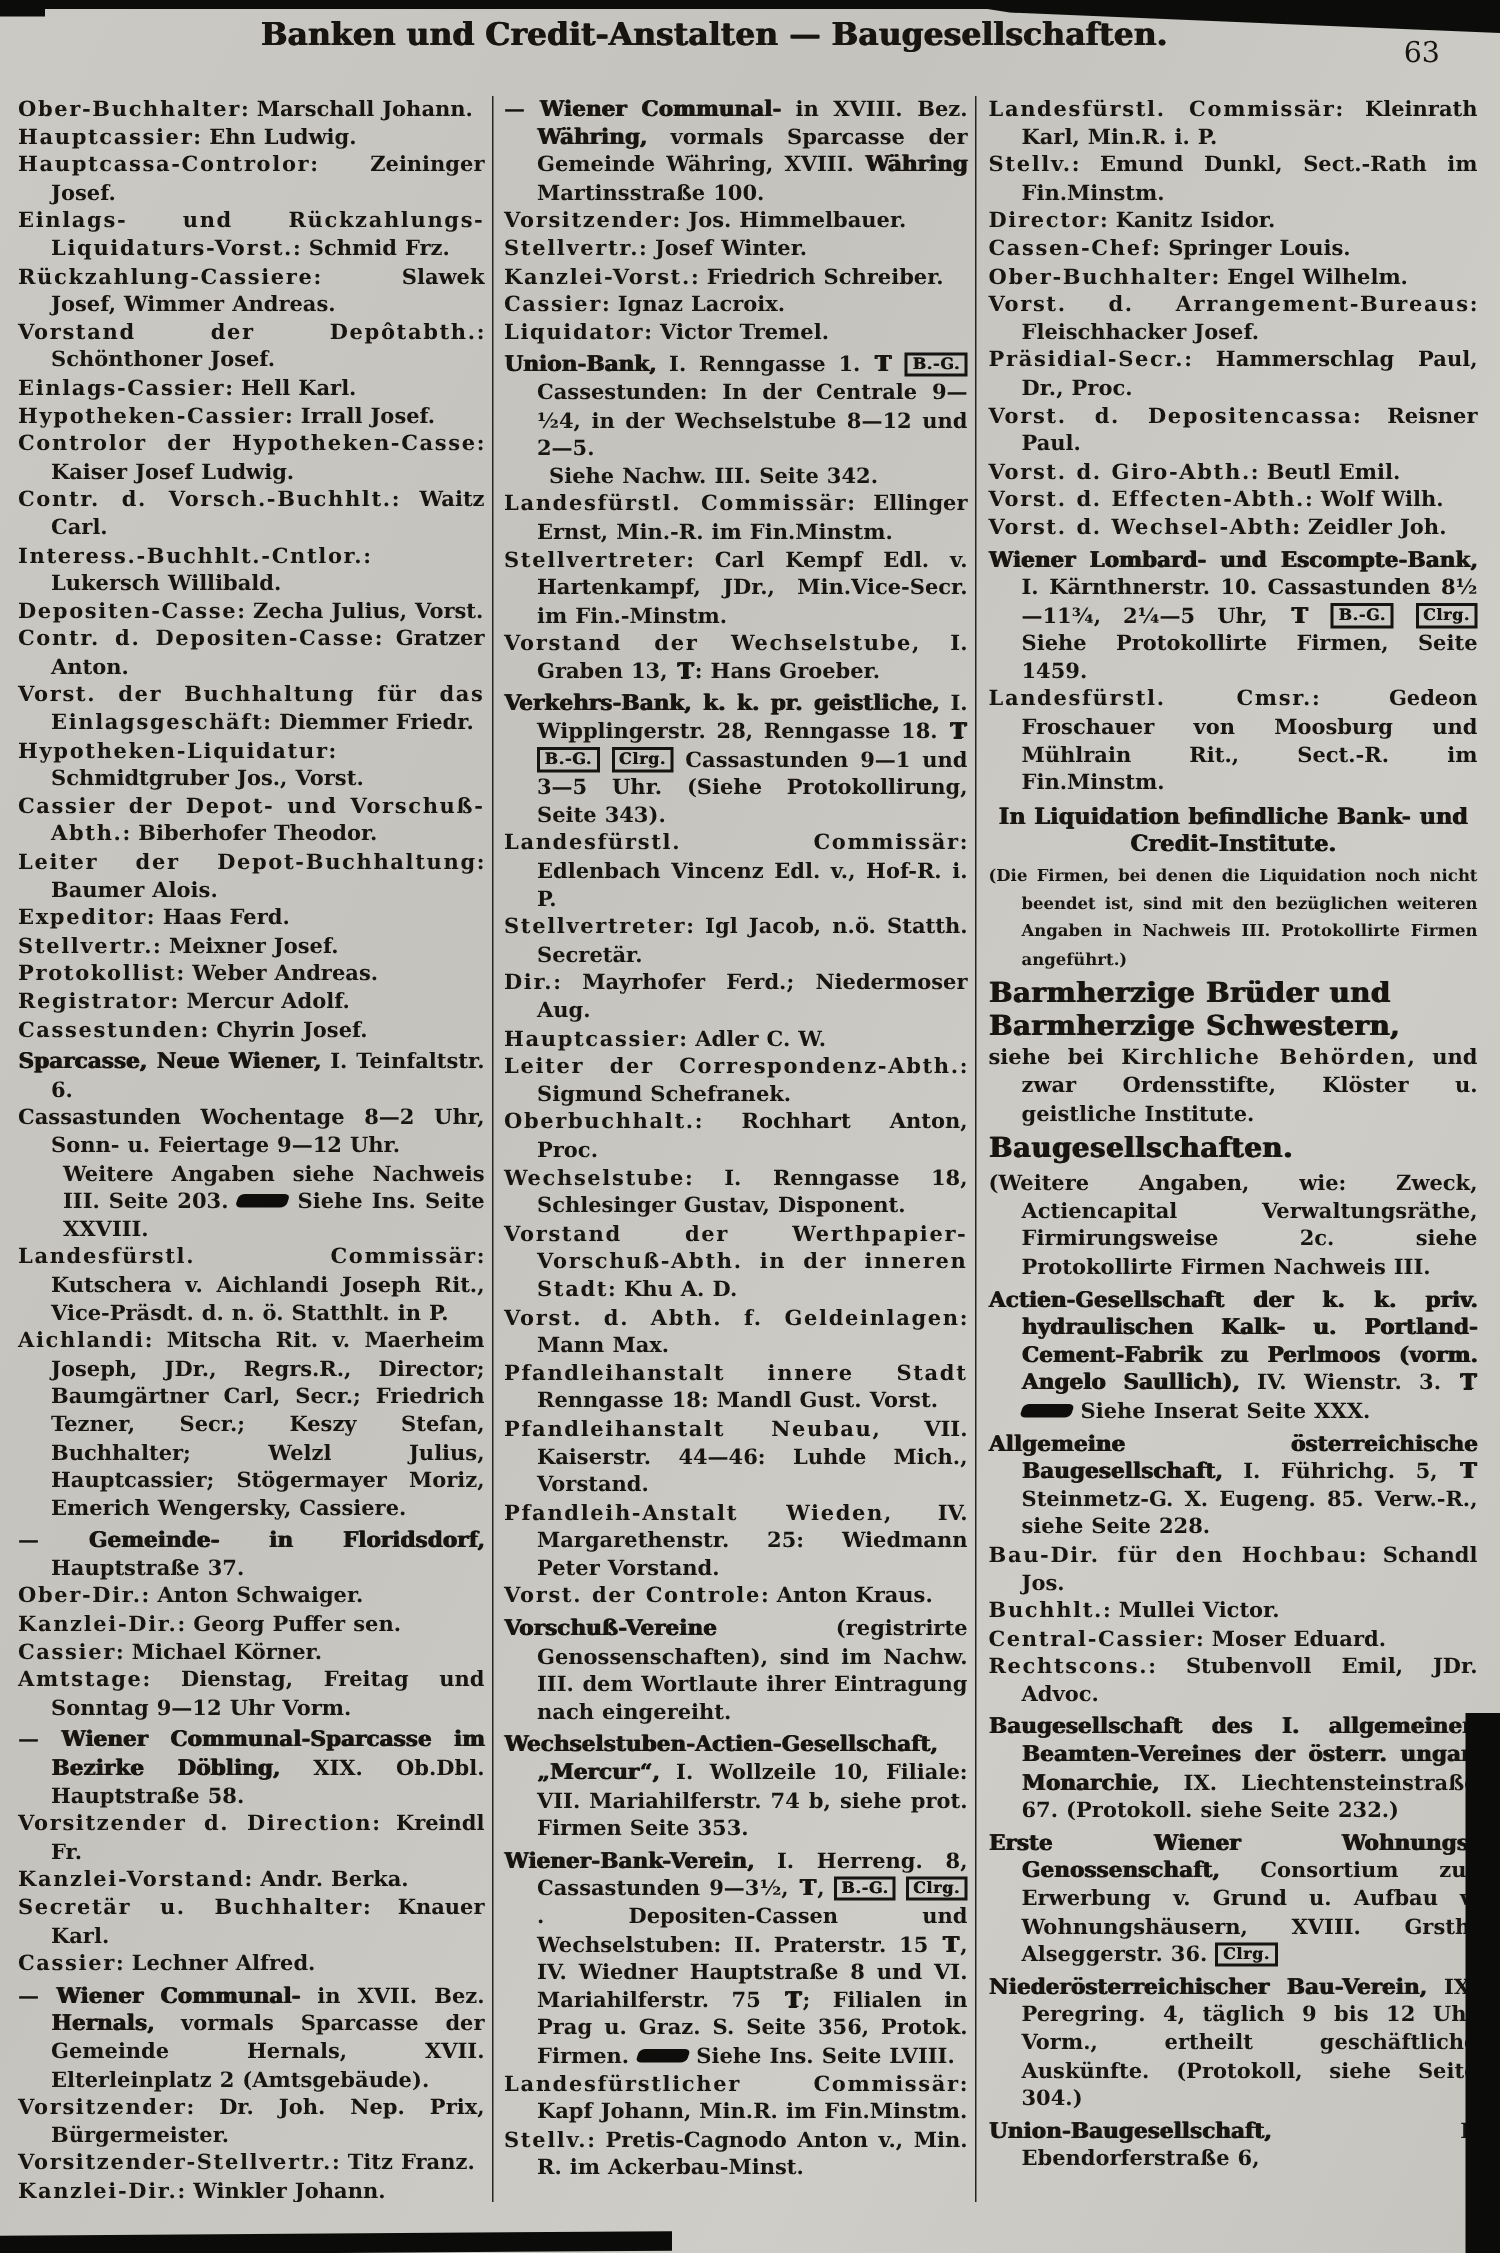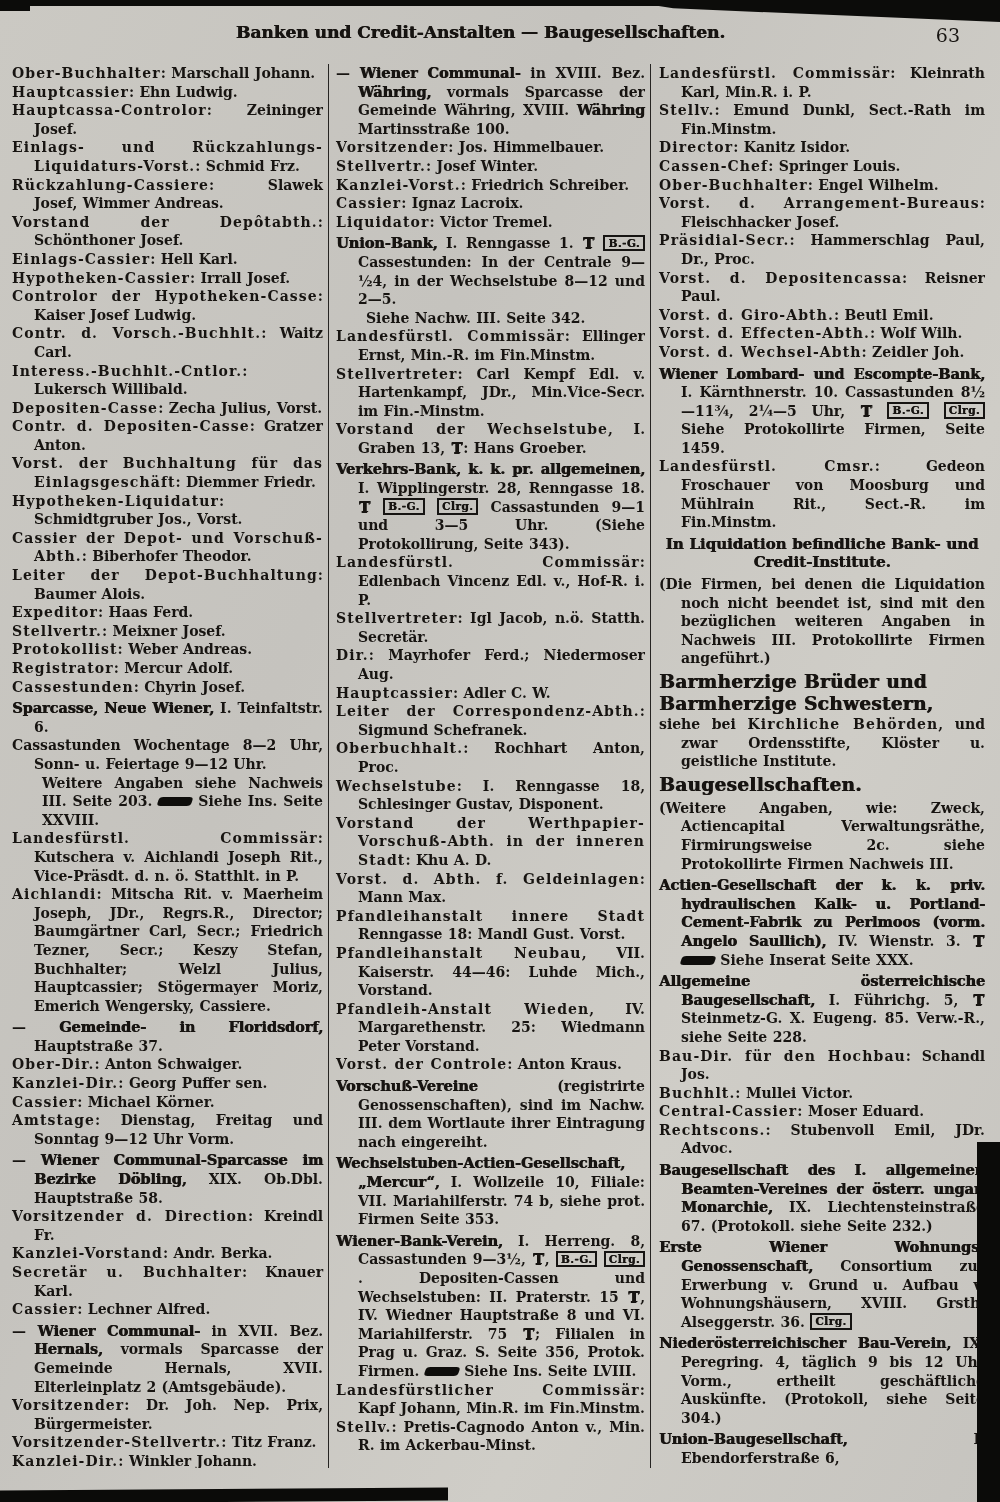--- a/index.html
+++ b/index.html
@@ -15,22 +15,22 @@
   
   .edge-top{position:absolute;top:0;left:0;width:100%;height:6px;background:#0c0c0a;}
   .edge-top-right{position:absolute;top:0;left:620px;width:380px;height:22px;background:#0c0c0a;
     clip-path:polygon(0 0,100% 0,100% 100%,14% 38%);}
   .edge-top-left{position:absolute;top:0;left:0;width:30px;height:11px;background:#0c0c0a;}
   .edge-right{position:absolute;top:1142px;right:0;width:23px;height:360px;background:#0b0b09;}
   .edge-bottom-left{position:absolute;bottom:0;left:0;width:448px;height:13px;background:#0b0b09;transform:skewY(-0.4deg);}
   
   .header{position:relative;height:52px;}
   .title{
-    position:absolute;left:50%;top:22px;transform:translateX(-54%);
-    font-size:17px;font-weight:bold;white-space:nowrap;
+    position:absolute;left:50%;top:10px;transform:translateX(-54%);
+    font-size:21px;font-weight:bold;white-space:nowrap;
     text-shadow:0.7px 0 currentColor;
   }
   .pagenum{position:absolute;right:40px;top:24px;font-size:19px;}
   
   .columns{
     display:flex;align-items:center;
     margin:12px 8px 0 10px;
     height:1404px;overflow:hidden;
   }
   .col{width:318px;padding:0 5px 0 2px;box-sizing:border-box;overflow:hidden;height:100%;}
@@ -39,21 +39,21 @@
   
   .entry{
     margin:0;font-size:14px;line-height:18.6px;font-weight:bold;
     text-align:justify;
     padding-left:22px;text-indent:-22px;
     word-spacing:0.5px;
   }
   .entry.mt{margin-top:3px;}
   .entry.in{padding-left:30px;text-indent:0;}
   .entry.ctr{text-align:center;padding-left:0;text-indent:0;text-shadow:0.6px 0 currentColor;font-size:15px;}
-  .entry.note{font-size:14px;}
+  .entry.note{font-size:11px;}
   .entry.h1{
     font-size:18.5px;line-height:22px;padding-left:0;text-indent:0;
     text-shadow:0.8px 0 currentColor;text-align:left;letter-spacing:0.3px;
   }
   .b{text-shadow:0.7px 0 currentColor;font-size:1.03em;}
   .sp{letter-spacing:1.1px;}
   .tel{
     font-weight:bold;font-size:14.5px;
     text-shadow:0.9px 0 currentColor,0 0.5px currentColor;
     padding:0 1px;
@@ -133,21 +133,21 @@
         <p class="entry e"><span class="sp">Vorsitzender</span><span>: Jos. Himmelbauer.</span></p>
         <p class="entry e"><span class="sp">Stellvertr.</span><span>: Josef Winter.</span></p>
         <p class="entry e"><span class="sp">Kanzlei-Vorst.</span><span>: Friedrich Schreiber.</span></p>
         <p class="entry e"><span class="sp">Cassier</span><span>: Ignaz Lacroix.</span></p>
         <p class="entry e"><span class="sp">Liquidator</span><span>: Victor Tremel.</span></p>
         <p class="entry e mt"><span class="b">Union-Bank,</span><span> I. Renngasse 1. </span><span class="tel">T</span><span> </span><span class="badge">B.-G.</span><span> Cassestunden: In der Centrale 9—½4, in der Wechselstube 8—12 und 2—5.</span></p>
         <p class="entry in"><span>Siehe Nachw. III. Seite 342.</span></p>
         <p class="entry e"><span class="sp">Landesfürstl. Commissär</span><span>: Ellinger Ernst, Min.-R. im Fin.Minstm.</span></p>
         <p class="entry e"><span class="sp">Stellvertreter</span><span>: Carl Kempf Edl. v. Hartenkampf, JDr., Min.Vice-Secr. im Fin.-Minstm.</span></p>
         <p class="entry e"><span class="sp">Vorstand der Wechselstube</span><span>, I. Graben 13, </span><span class="tel">T</span><span>: Hans Groeber.</span></p>
-        <p class="entry e mt"><span class="b">Verkehrs-Bank, k. k. pr. allgemeinen,</span><span> I. Wipplingerstr. 28, Renngasse 18. </span><span class="tel">T</span><span> </span><span class="badge">B.-G.</span><span> </span><span class="badge">Clrg.</span><span> Cassastunden 9—1 und 3—5 Uhr. (Siehe Protokollirung, Seite 343).</span></p>
+        <p class="entry e mt"><span class="b">Verkehrs-Bank, k. k. pr. geistliche,</span><span> I. Wipplingerstr. 28, Renngasse 18. </span><span class="tel">T</span><span> </span><span class="badge">B.-G.</span><span> </span><span class="badge">Clrg.</span><span> Cassastunden 9—1 und 3—5 Uhr. (Siehe Protokollirung, Seite 343).</span></p>
         <p class="entry e"><span class="sp">Landesfürstl. Commissär</span><span>: Edlenbach Vincenz Edl. v., Hof-R. i. P.</span></p>
         <p class="entry e"><span class="sp">Stellvertreter</span><span>: Igl Jacob, n.ö. Statth. Secretär.</span></p>
         <p class="entry e"><span class="sp">Dir.</span><span>: Mayrhofer Ferd.; Niedermoser Aug.</span></p>
         <p class="entry e"><span class="sp">Hauptcassier</span><span>: Adler C. W.</span></p>
         <p class="entry e"><span class="sp">Leiter der Correspondenz-Abth.</span><span>: Sigmund Schefranek.</span></p>
         <p class="entry e"><span class="sp">Oberbuchhalt.</span><span>: Rochhart Anton, Proc.</span></p>
         <p class="entry e"><span class="sp">Wechselstube</span><span>: I. Renngasse 18, Schlesinger Gustav, Disponent.</span></p>
         <p class="entry e"><span class="sp">Vorstand der Werthpapier-Vorschuß-Abth. in der inneren Stadt</span><span>: Khu A. D.</span></p>
         <p class="entry e"><span class="sp">Vorst. d. Abth. f. Geldeinlagen</span><span>: Mann Max.</span></p>
         <p class="entry e"><span class="sp">Pfandleihanstalt innere Stadt</span><span> Renngasse 18: Mandl Gust. Vorst.</span></p>

